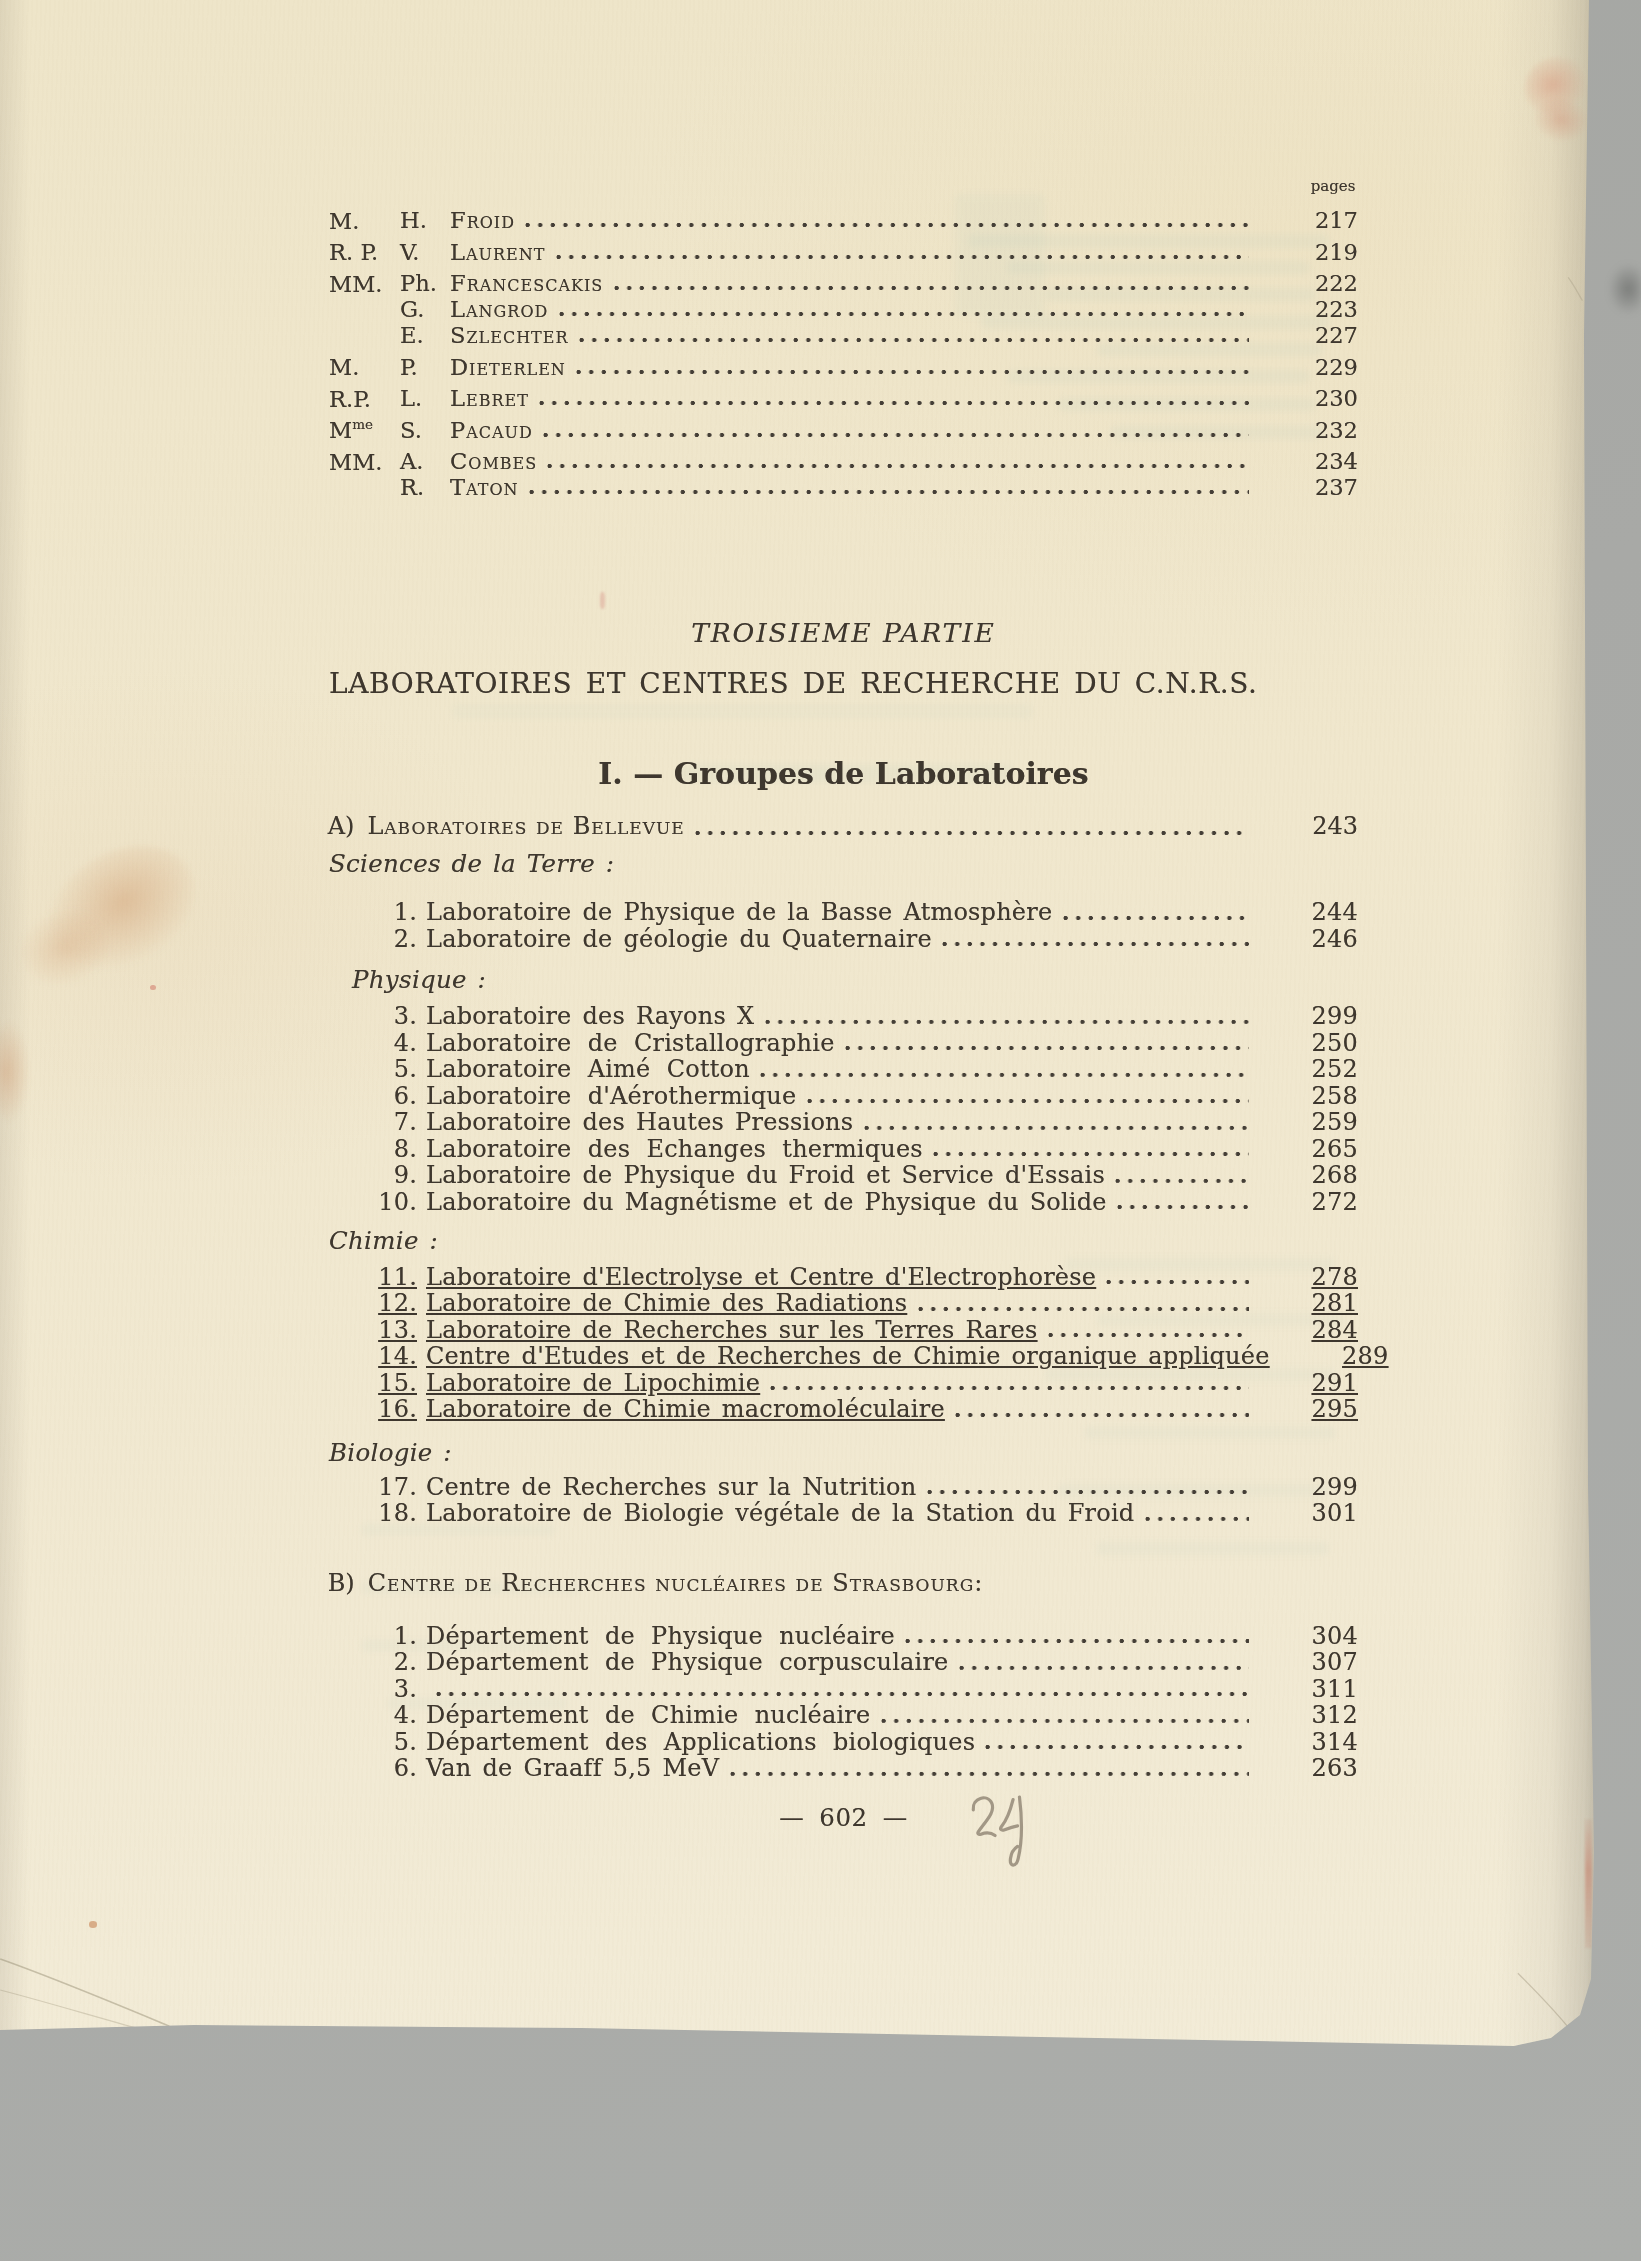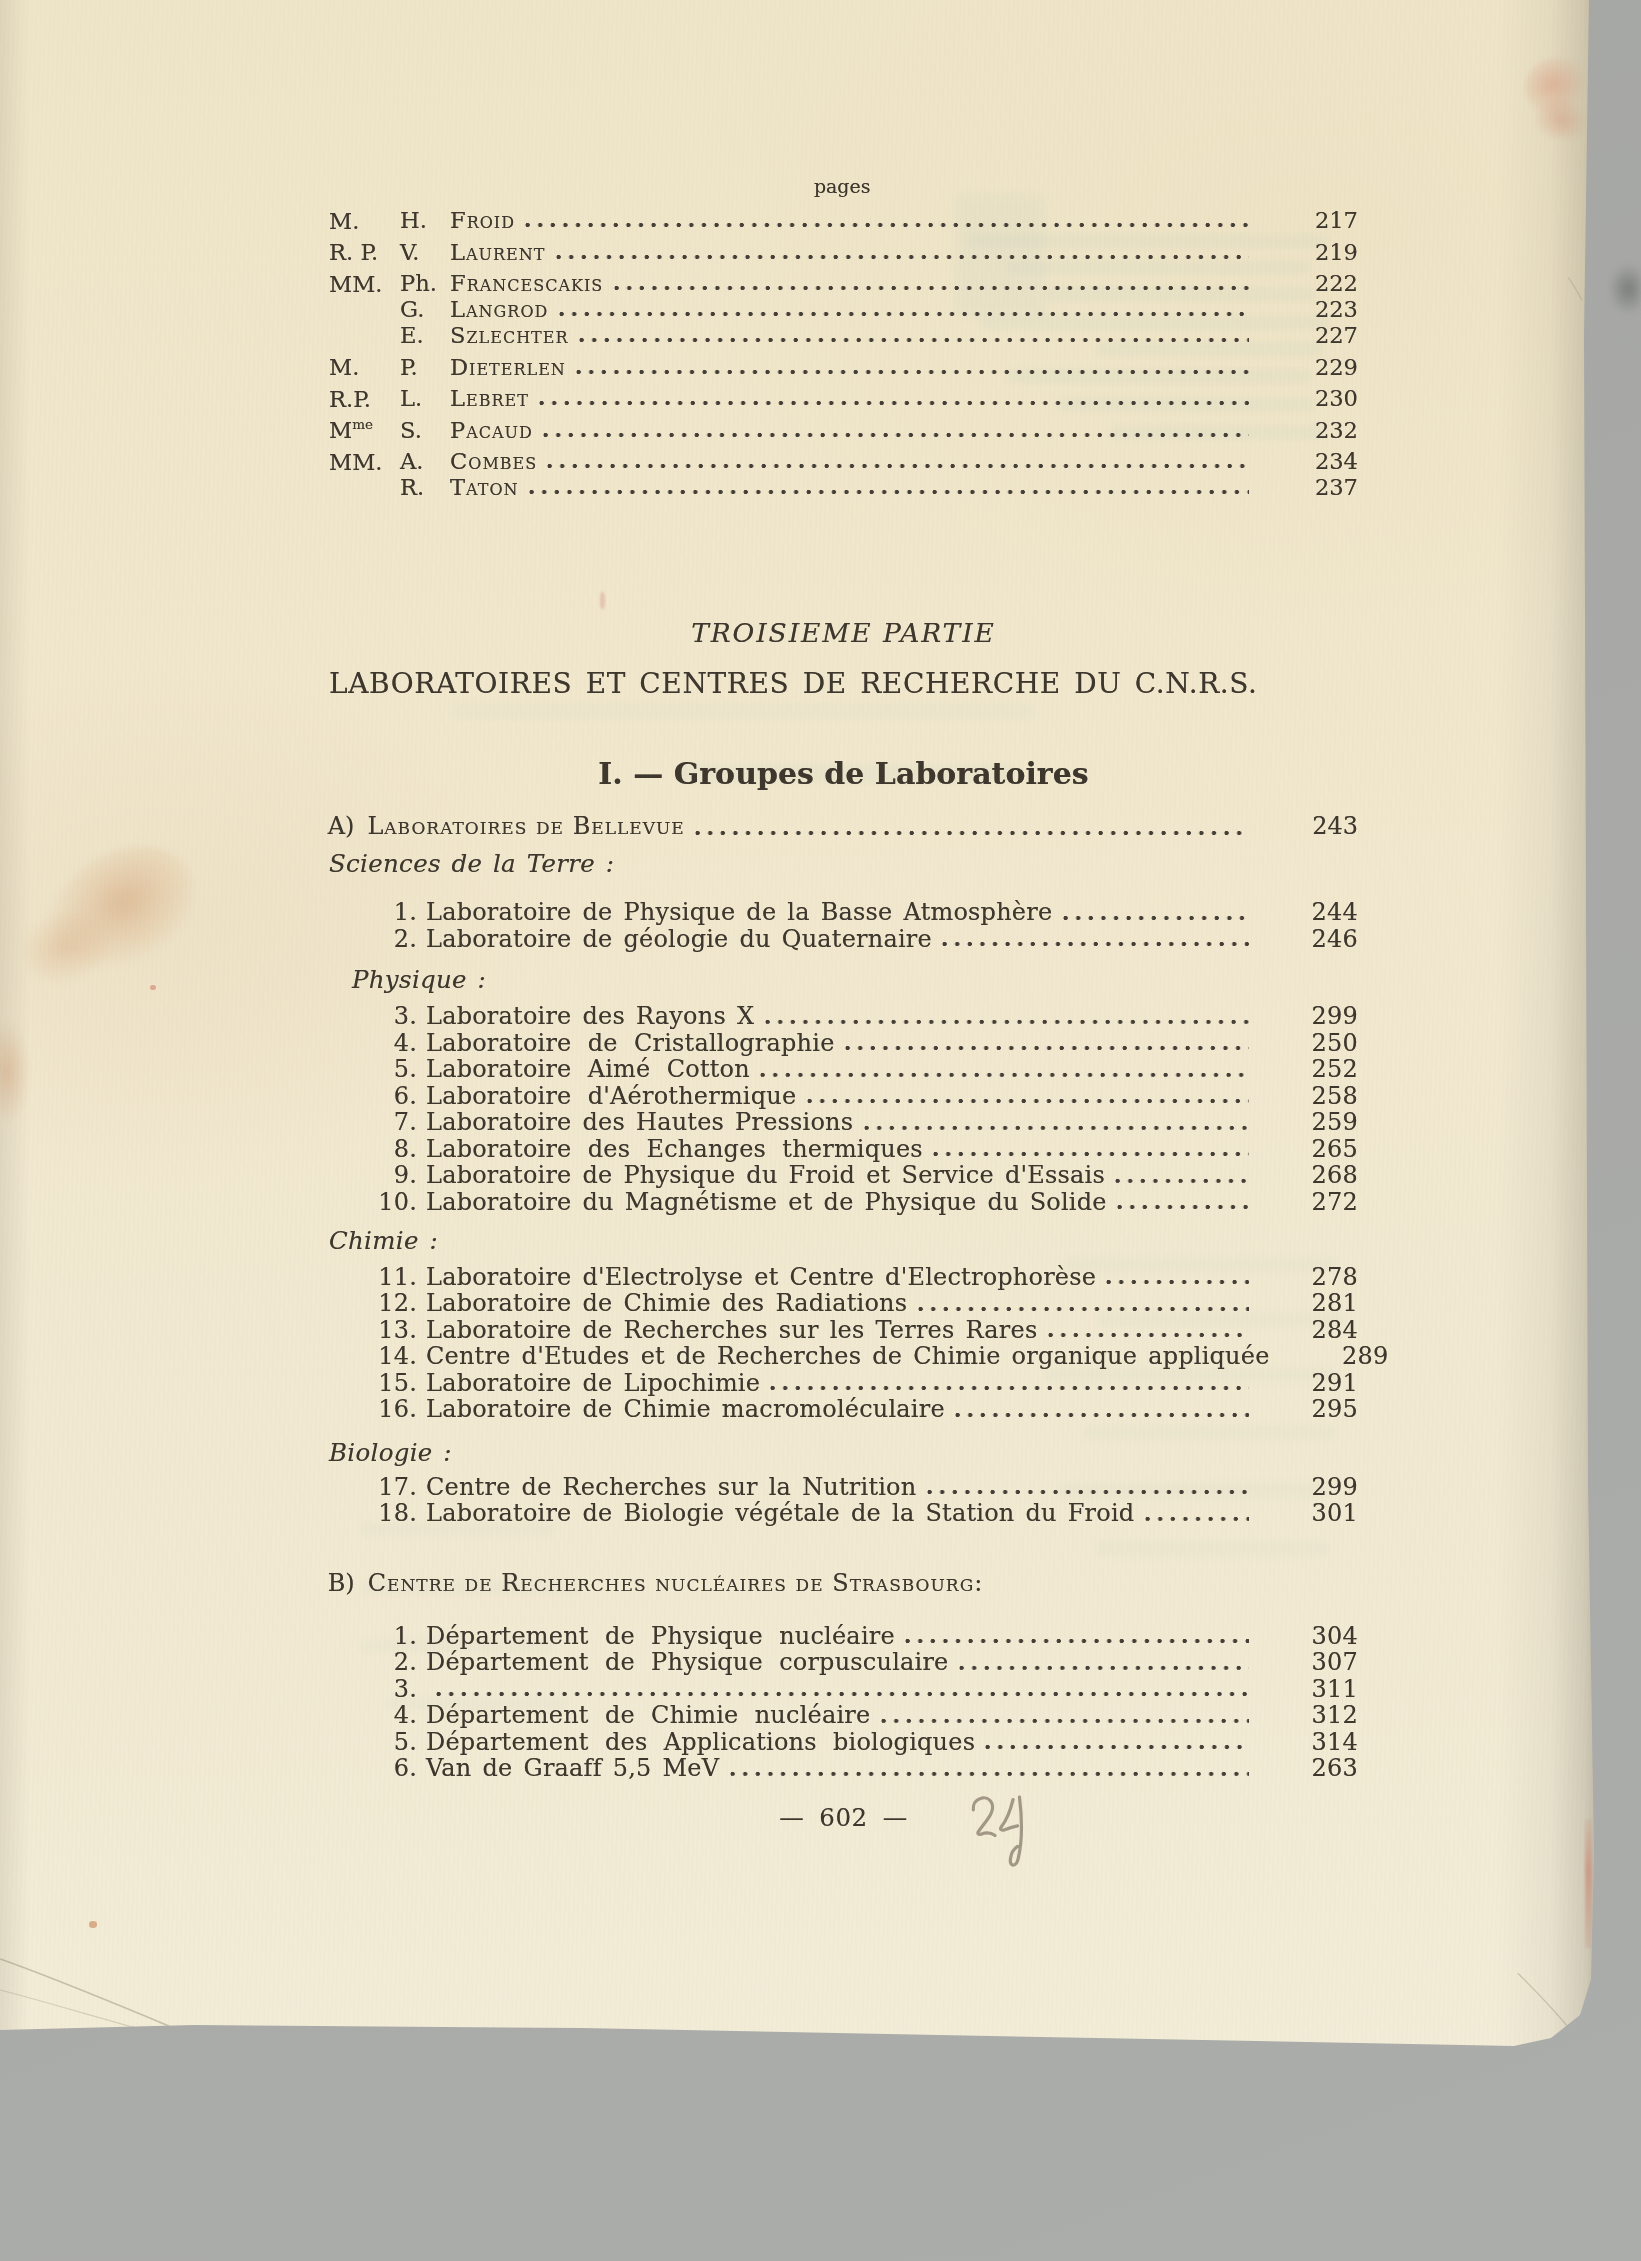--- a/index.html
+++ b/index.html
@@ -48,21 +48,21 @@
   .speck3{left:600px;top:592px;width:4.5px;height:17px;background:rgba(214,140,128,.38);filter:blur(1px);border-radius:40%;}
   
   .ghost{position:absolute;background:#b7ccbd;opacity:.13;border-radius:5.2px;filter:blur(3.2px);}
   
   .creases{position:absolute;inset:0;}
   
   .content{
     position:absolute;left:329px;top:0;width:1029px;z-index:2;
     color:#3e372e;text-shadow:0 0 0.6px rgba(62,55,46,.55);
   }
-  .pages-row{margin-top:174px;font-size:19px;line-height:24.5px;text-align:center;padding-right:2.6px;}
+  .pages-row{margin-top:174px;font-size:15px;line-height:24.5px;text-align:right;padding-right:2.6px;}
   .names{margin-top:3.2px;}
   .nrow{display:flex;align-items:baseline;font-size:22.6px;line-height:26px;white-space:nowrap;}
   .ct{flex:0 0 71px;}
   .ci{flex:0 0 50px;}
   .sc{font-variant:small-caps;font-variant-caps:small-caps;letter-spacing:1px;}
   sup{font-size:.60em;vertical-align:super;letter-spacing:0;}
   .leader{flex:1 1 26px;height:5.8px;align-self:flex-end;margin:0 11.6px 5.2px 10.3px;
     background-image:radial-gradient(circle at 2.6px 2.9px,#443e36 1.8px,rgba(68,62,54,0) 2.4px);
     background-size:12.6px 5.8px;background-repeat:repeat-x;background-position:left bottom;}
   .pnum{flex:0 0 97px;text-align:right;}
@@ -72,21 +72,21 @@
   .group-row{display:flex;align-items:baseline;font-size:24px;line-height:30px;white-space:nowrap;margin-left:-1.3px;}
   .gprefix{margin-right:13px;}
   .row-A{margin-top:18.7px;}
   .row-B{margin-top:41px;}
   .slabel{font-size:24.5px;line-height:30px;font-style:italic;letter-spacing:0.3px;word-spacing:2.6px;}
   .lbl-terre{margin-top:7.7px;}
   .lbl-phys{margin-top:13px;margin-left:23px;}
   .lbl-chim{margin-top:11px;}
   .lbl-bio{margin-top:15.5px;}
   .items{margin:0;}
-  .m1{margin-top:20.7px;} .m3{margin-top:7.7px;} .m11{margin-top:7.7px;} .m17{margin-top:5.2px;} .mB{margin-top:25px;}
+  .m1{margin-top:20.7px;} .m3{margin-top:7.7px;} .m11{margin-top:7.7px;text-decoration:underline;} .m17{margin-top:5.2px;} .mB{margin-top:25px;}
   .irow{display:flex;align-items:baseline;font-size:24px;line-height:26.5px;white-space:nowrap;word-spacing:3.2px;letter-spacing:0.2px;}
   .inum{flex:0 0 88px;text-align:right;margin-right:9px;}
   .wide{word-spacing:8.4px;}
   .footer-row{margin-top:22.6px;font-size:24.5px;line-height:28px;text-align:center;letter-spacing:0.6px;word-spacing:6.5px;}
   
   .pencil{position:absolute;left:963px;top:1789px;width:77px;height:84px;z-index:3;opacity:.78;}
   .sr{position:absolute;width:0.6px;height:0.6px;overflow:hidden;opacity:0;}
 </style>
 </head>
 <body>

